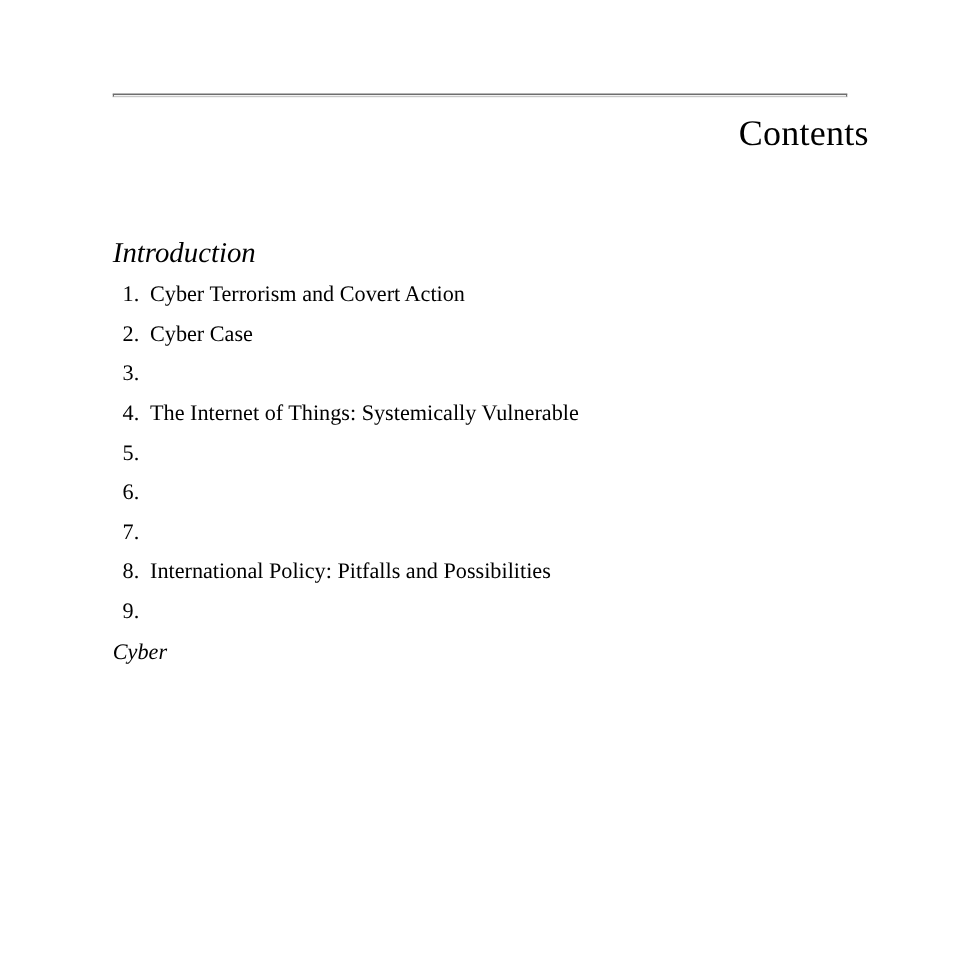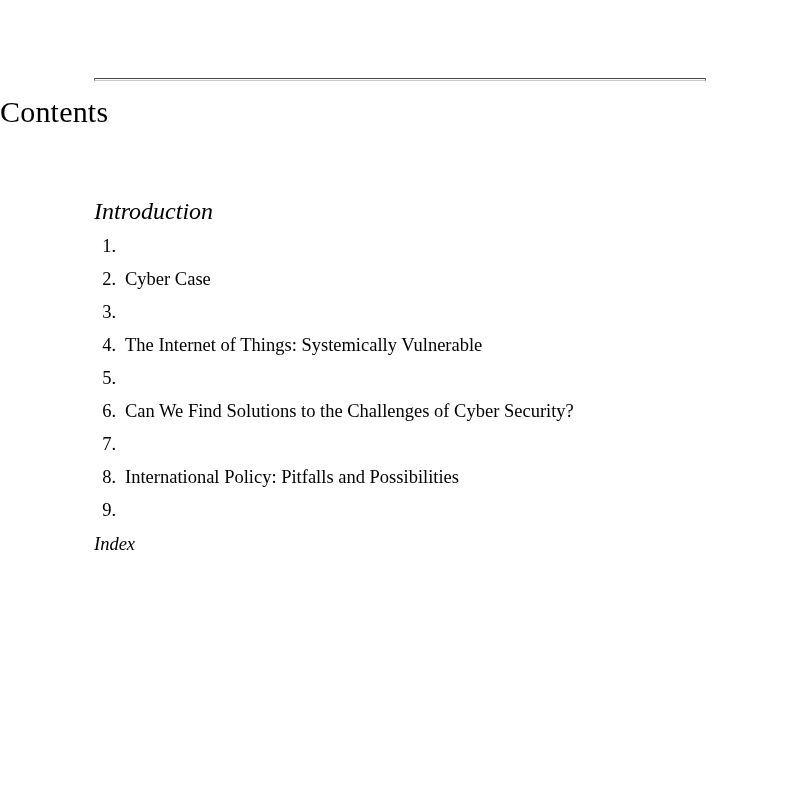--- a/index.html
+++ b/index.html
@@ -45,21 +45,21 @@
     padding: 0;
     margin: 0;
   }
 
   
   .page-title {
     position: absolute;
     left: 0;
     top: 92px;
     width: 724px;
-    text-align: left;
+    text-align: right;
     font-size: 30px;
     font-weight: normal;
     font-family: "Liberation Serif", "DejaVu Serif", serif;
     letter-spacing: 0.2px;
     line-height: 40px;
     margin: 0;
     padding: 0;
   }
 
   
@@ -121,48 +121,48 @@
 
   <h1 class="page-title">Contents</h1>
 
   <div class="toc">
 
     <p class="toc-frontmatter">Introduction</p>
 
     <ol class="toc-list">
         <li class="toc-item">
           <span class="toc-number">1.</span>
+          <span class="toc-label">Cyber Terrorism and Covert Action</span>
         </li>
         <li class="toc-item">
           <span class="toc-number">2.</span>
           <span class="toc-label">Cyber Case</span>
         </li>
         <li class="toc-item">
           <span class="toc-number">3.</span>
         </li>
         <li class="toc-item">
           <span class="toc-number">4.</span>
           <span class="toc-label">The Internet of Things: Systemically Vulnerable</span>
         </li>
         <li class="toc-item">
           <span class="toc-number">5.</span>
         </li>
         <li class="toc-item">
           <span class="toc-number">6.</span>
-          <span class="toc-label">Can We Find Solutions to the Challenges of Cyber Security?</span>
         </li>
         <li class="toc-item">
           <span class="toc-number">7.</span>
         </li>
         <li class="toc-item">
           <span class="toc-number">8.</span>
           <span class="toc-label">International Policy: Pitfalls and Possibilities</span>
         </li>
         <li class="toc-item">
           <span class="toc-number">9.</span>
         </li>
       </ol>
 
-    <p class="toc-backmatter">Index</p>
+    <p class="toc-backmatter">Cyber</p>
 
   </div>
 
 </div>
 
 </body></html>

